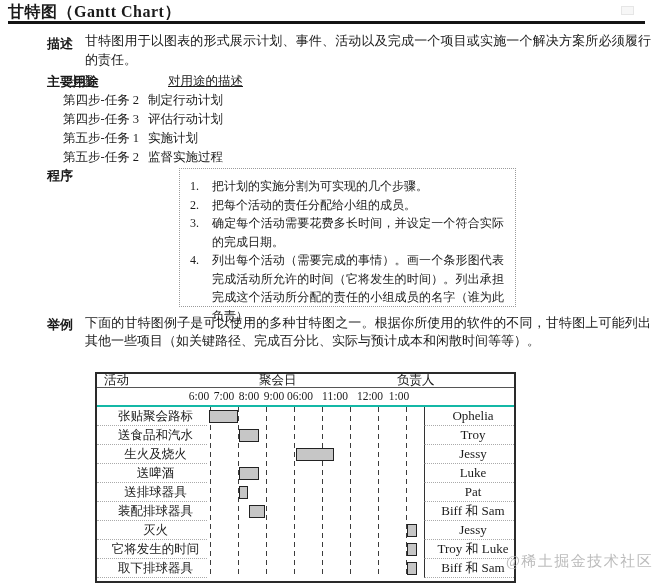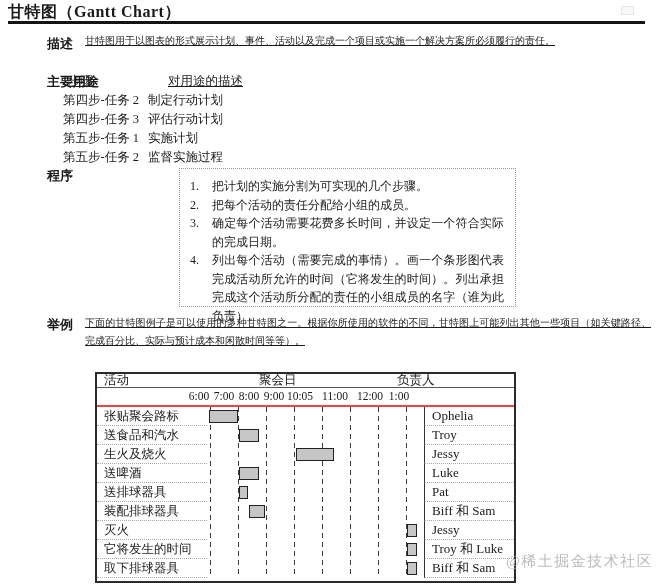--- a/index.html
+++ b/index.html
@@ -29,21 +29,21 @@
 
   
   .sec-label {
     position:absolute; left:8px;
     font-size:13px; font-weight:bold;margin-left:39px;
   }
 
   
   .para {
     position:absolute; left:85px; width:566px;
-    font-size:10px; line-height:19px; text-align:justify;text-decoration:underline;
+    font-size:13px; line-height:19px; text-align:justify;
   }
   #desc-text { top:31px; }
   #example-text { top:314px; line-height:18px; }
 
   
   .uses { position:absolute; left:63px; top:72px; width:420px; font-size:12.5px; }
   .uses-row { display:flex; height:19px; line-height:19px;justify-content:space-between; }
   .uses-row .u1 { width:85px; }
   .uses-row .u2 { flex:1; }
   .uses-head .u1 { padding-left:5px; }
@@ -67,28 +67,28 @@
     border:2px solid #2a2a2a;
   }
   .g-head {
     position:relative; height:14px; border-bottom:1px solid #555;
     font-size:12.5px; line-height:13px;
   }
   .gh-activity { position:absolute; left:7px; top:0; }
   .gh-day     { position:absolute; left:162px; top:0; }
   .gh-owner   { position:absolute; left:300px; top:0; }
   .g-time {
-    position:relative; height:19px; border-bottom:2px solid #ef4444;
+    position:relative; height:19px; border-bottom:2px solid #14b8a6;
     font-size:11.5px;
   }
   .g-time .t {
     position:absolute; top:2px; width:40px; text-align:center;
   }
   .g-body { position:relative; height:171px; display:flex; flex-direction:column; }
-  .g-row { display:flex; flex:1; position:relative; }
+  .g-row { display:flex; flex:1; position:relative;text-align:center; }
   .g-label {
     width:110px; flex:0 0 110px; padding-left:7px;
     font-size:12.5px; line-height:18px;
     border-bottom:1px dotted #aaaaaa;
   }
   .g-mid { flex:1; }
   .g-name {
     width:90px; flex:0 0 90px; padding-left:7px;
     font-size:13px; line-height:18px;
     border-left:1px solid #333;
@@ -174,21 +174,21 @@
     <div class="g-head">
       <span class="gh-activity">活动</span>
       <span class="gh-day">聚会日</span>
       <span class="gh-owner">负责人</span>
     </div>
     <div class="g-time">
       <span class="t" style="left:82px">6:00</span>
       <span class="t" style="left:107px">7:00</span>
       <span class="t" style="left:132px">8:00</span>
       <span class="t" style="left:157px">9:00</span>
-      <span class="t" style="left:183px">10:05</span>
+      <span class="t" style="left:183px">06:00</span>
       <span class="t" style="left:218px">11:00</span>
       <span class="t" style="left:253px">12:00</span>
       <span class="t" style="left:282px">1:00</span>
     </div>
     <div class="g-body" id="gantt-body">
       <div class="gline" style="left:113px"></div>
       <div class="gline" style="left:141px"></div>
       <div class="gline" style="left:169px"></div>
       <div class="gline" style="left:197px"></div>
       <div class="gline" style="left:225px"></div>

